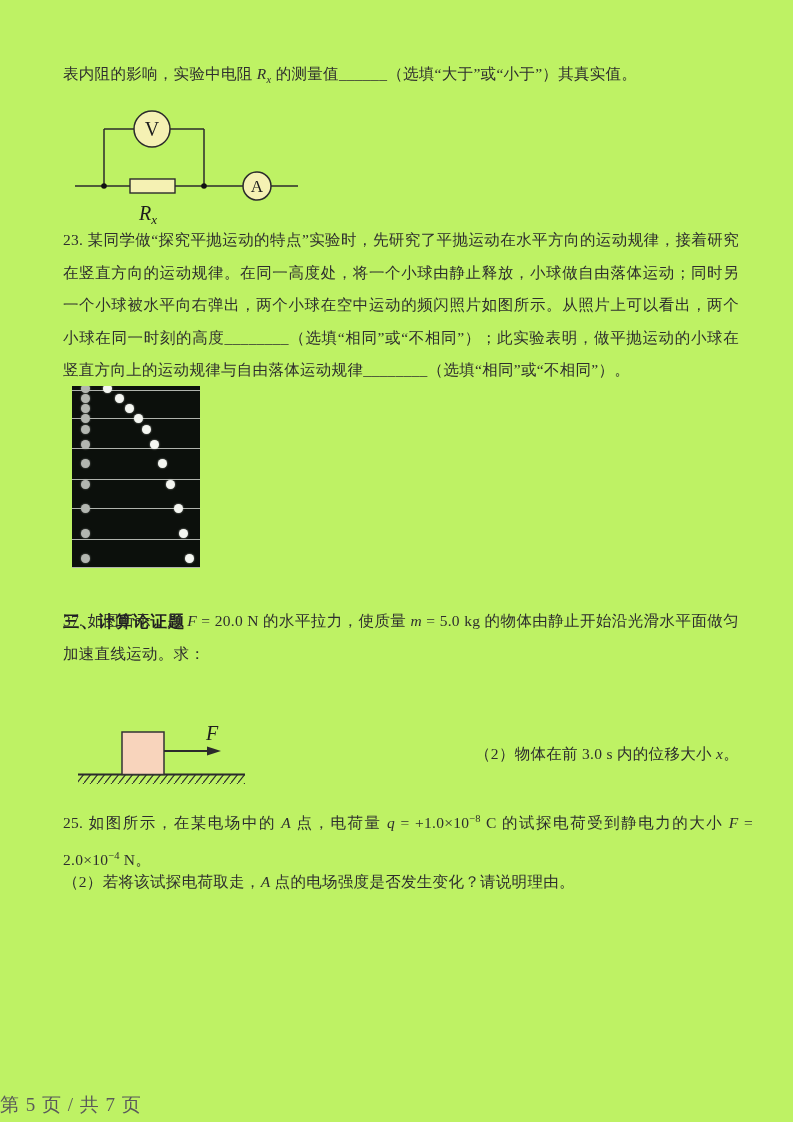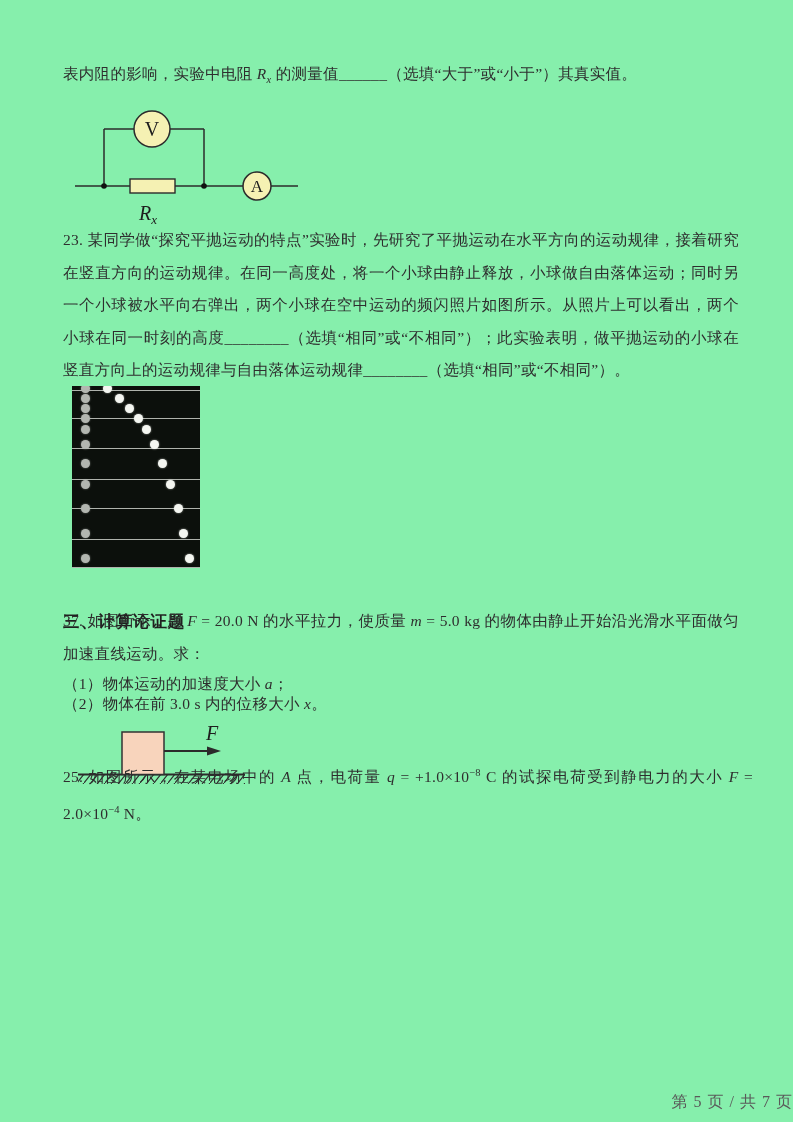--- a/index.html
+++ b/index.html
@@ -1,18 +1,18 @@
 <!DOCTYPE html>
 <html><head>
 <meta charset="utf-8">
 <style>
   * { margin:0; padding:0; box-sizing:border-box; }
   body { background:#ffffff; font-family:"Liberation Serif","DejaVu Serif",serif; }
   .page {
-    position:relative; width:793px; height:1122px; background:#86efac;
+    position:relative; width:793px; height:1122px; background:#bef264;
     overflow:hidden; color:#2e2e2e;
   }
   .para {
     position:absolute; left:63px; width:676px;
     font-size:15.5px; line-height:33px; text-align:justify;
     color:#2e2e2e; letter-spacing:0.3px;
   }
   .line { text-align:left; line-height:24px; }
   .iv { font-style:italic; font-family:"Liberation Serif",serif; }
   sub.vs { font-size:10.5px; font-style:italic; }
@@ -25,21 +25,21 @@
     background:#0c100c; overflow:hidden;
   }
   .ph-line { position:absolute; left:0; right:0; height:1px; background:rgba(222,225,219,0.78); }
   .ball { position:absolute; width:9px; height:9px; border-radius:50%; }
   .ball.gray  { background:#b2b6b0; box-shadow:0 0 2px rgba(200,204,198,0.6); }
   .ball.white { background:#f4f6f1; box-shadow:0 0 2px rgba(244,246,241,0.7); }
 
   .fig { position:absolute; }
   .footer {
     position:absolute; left:0; top:1092px; width:100%;
-    text-align:right; font-size:16px; color:#5a5a5a; letter-spacing:1px;
+    text-align:left; font-size:19px; color:#5a5a5a; letter-spacing:1px;
     font-family:"Liberation Serif","DejaVu Serif",serif;
   }
 </style>
 </head>
 <body>
 
 <div class="page">
 
   <div class="para line" style="top:62px;">
     <span>表内阻的影响，实验中电阻 </span><span class="iv">R</span><sub class="vs">x</sub><span> 的测量值</span><span>______</span><span>（选填“大于”或“小于”）其真实值。</span>
@@ -97,40 +97,40 @@
       <div class="ball white" style="left: 106.5px; top: 142.5px;"></div>
       <div class="ball gray" style="left: 8.5px; top: 167.5px;"></div>
       <div class="ball white" style="left: 112.5px; top: 167.5px;"></div>
     </div>
 
   <div class="para line sec-title" style="top:578px;margin-top:32px;">三、计算论证题</div>
 
   <div class="para" style="top:604px;">
     <span>37. 如图所示，用 </span><span class="iv">F</span><span> = 20.0 N 的水平拉力，使质量 </span><span class="iv">m</span><span> = 5.0 kg 的物体由静止开始沿光滑水平面做匀加速直线运动。求：</span>
   </div>
-  <div class="para line" style="top:672px;">
-    <span>（1）物体运动的加速度大小 </span><span class="iv">a</span><span>；</span>
-  </div>
-  <div class="para line" style="top:692px;">
+  <div class="para line" style="top:742px;text-align:right;">
     <span>（2）物体在前 3.0 s 内的位移大小 </span><span class="iv">x</span><span>。</span>
   </div>
 
   <svg class="fig" style="left:70px; top:720px;" width="260" height="72" viewBox="0 0 260 72">
     <defs>
       <pattern id="hatch" width="7" height="9" patternUnits="userSpaceOnUse">
         <line x1="0" y1="9" x2="7" y2="0" stroke="#2b2b2b" stroke-width="1.1"></line>
       </pattern>
     </defs>
     <rect x="8" y="55" width="167" height="9" fill="url(#hatch)"></rect>
     <line x1="8" y1="54.5" x2="175" y2="54.5" stroke="#2b2b2b" stroke-width="2"></line>
     <rect x="52" y="12" width="42" height="42.5" fill="#f8d4bc" stroke="#333" stroke-width="1.5"></rect>
     <line x1="94" y1="31" x2="140" y2="31" stroke="#2b2b2b" stroke-width="1.8"></line>
     <polygon points="151,31 137,26.5 137,35.5" fill="#2b2b2b"></polygon>
     <text x="136" y="20" font-size="20" font-style="italic" fill="#1d1d1d" font-family="Liberation Serif, serif">F</text>
   </svg>
 
-  <div class="para" style="top:756px; width:690px;">
+  <div class="para" style="top:802px; width:690px;">
     <span>25. 如图所示，在某电场中的 </span><span class="iv">A</span><span> 点，电荷量 </span><span class="iv">q</span><span> = +1.0×10</span><sup class="vp">−8</sup><span> C 的试探电荷受到静电力的大小 </span><span class="iv">F</span><span> = 2.0×10</span><sup class="vp">−4</sup><span> N。</span>
+  </div>
+  <div class="para line" style="top:870px;">
+    <span>（2）若将该试探电荷取走，</span><span class="iv">A</span><span> 点的电场强度是否发生变化？请说明理由。</span>
   </div>
 
   <div class="footer">第 5 页 / 共 7 页</div>
 
 </div>
 
 </body></html>

